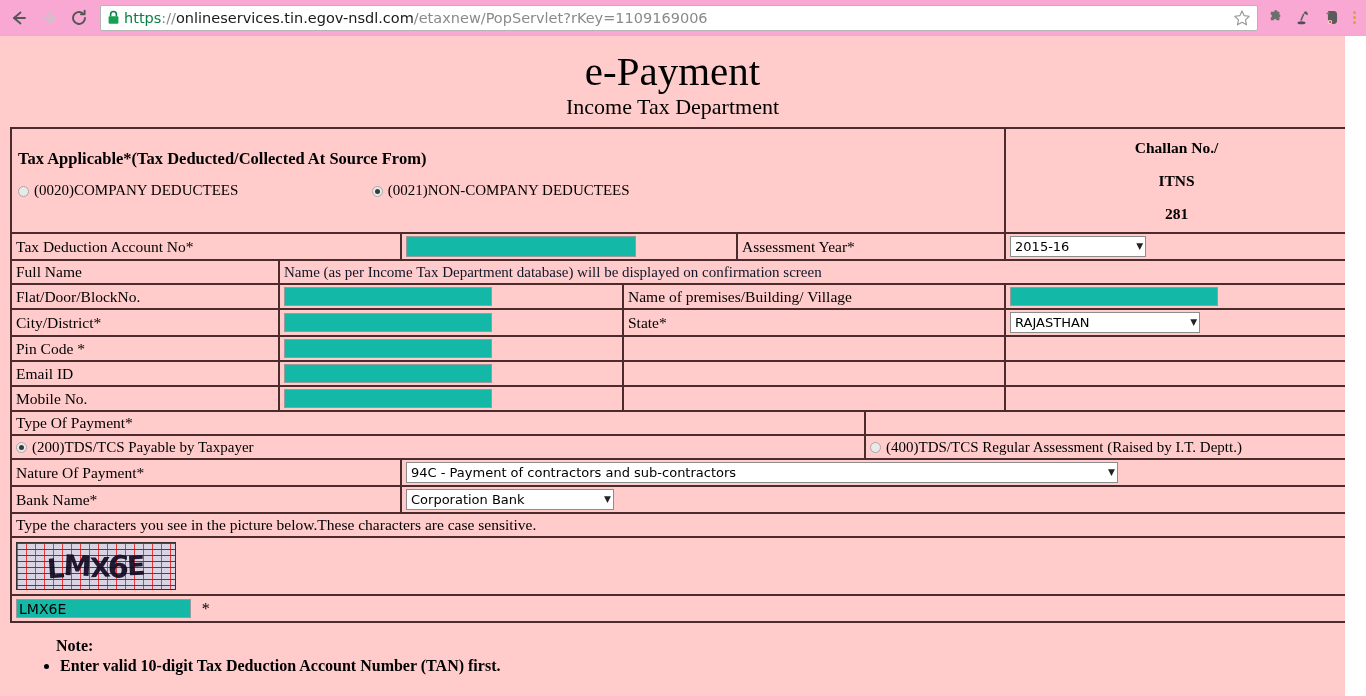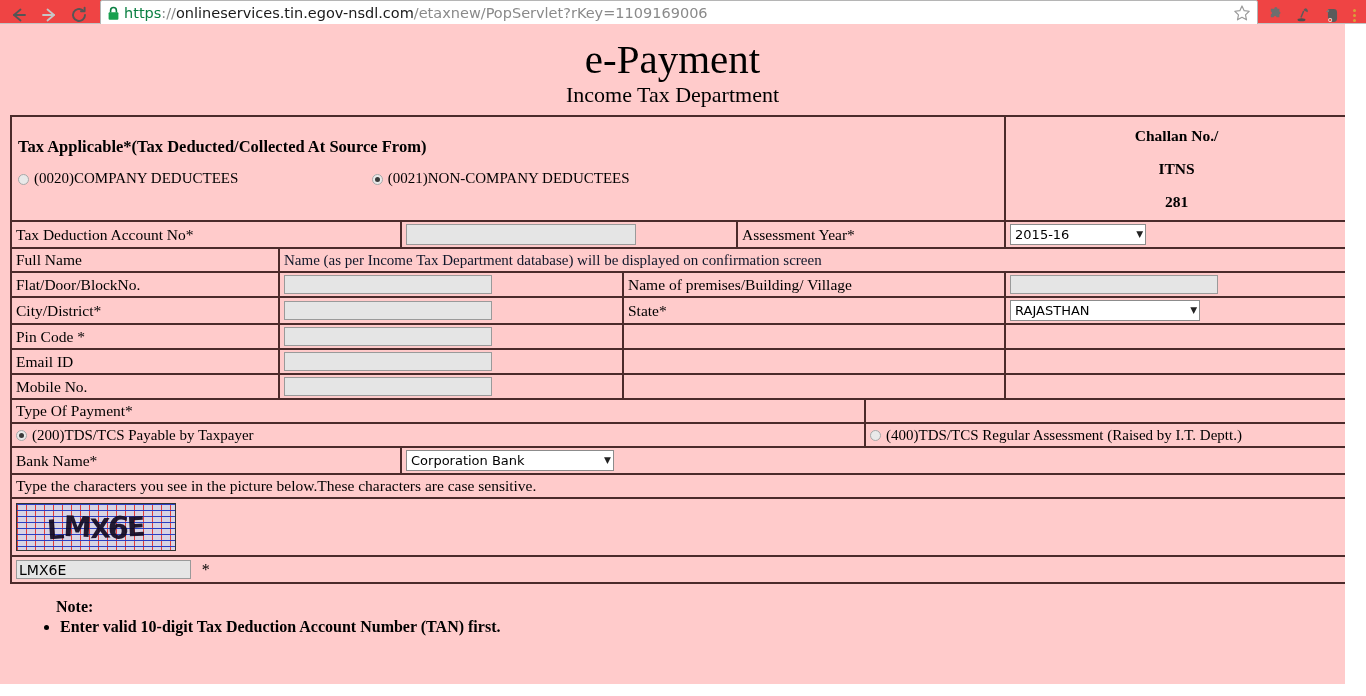--- a/index.html
+++ b/index.html
@@ -10,25 +10,25 @@
     height: 696px;
     overflow: hidden;
   }
   body {
     font-family: "Liberation Serif", serif;
   }
 
   
   .browser-bar {
     position: relative;
-    height: 24px;
-    background: #ef4444;
+    height: 36px;
+    background: #f9a8d4;
     border-bottom: 1px solid #c2c2c2;
     display: flex;
-    align-items: flex-start;
+    align-items: center;
     box-sizing: border-box;
     padding: 0 4px;
   }
   .nav-btn {
     width: 30px;
     height: 30px;
     display: flex;
     align-items: center;
     justify-content: center;
     flex: 0 0 auto;
@@ -141,21 +141,21 @@
     font-size: 15.5px;
     line-height: 33px;
   }
 
   .redinfo { color: #0f172a; font-size: 15px; }
 
   input.txt {
     width: 208px;
     height: 19px;
     border: 1px solid #9a9a9a;
-    background: #e5e5e5;
+    background: #14b8a6;
     font-family: "DejaVu Sans", sans-serif;
     font-size: 13px;
     padding: 0 2px;
     box-sizing: border-box;
     vertical-align: middle;
   }
   input.txt.tan { width: 230px; height: 21px; }
   input.txt.captcha { width: 175px; height: 19px; font-size: 14px; }
   
   .selwrap {
@@ -453,20 +453,29 @@
 
     <tr>
       <td colspan="5">
         <span class="radio on"></span><span class="radio-label">(200)TDS/TCS Payable by Taxpayer</span>
       </td>
       <td colspan="3">
         <span class="radio"></span><span class="radio-label">(400)TDS/TCS Regular Assessment (Raised by I.T. Deptt.)</span>
       </td>
     </tr>
 
+    <tr>
+      <td colspan="2" class="lbl">Nature Of Payment*</td>
+      <td colspan="6">
+        <span class="selwrap nature">
+          <span class="sv">94C - Payment of contractors and sub-contractors</span>
+          <span class="arrow">▼</span>
+        </span>
+      </td>
+    </tr>
 
     <tr>
       <td colspan="2" class="lbl">Bank Name*</td>
       <td colspan="6">
         <span class="selwrap bank">
           <span class="sv">Corporation Bank</span>
           <span class="arrow">▼</span>
         </span>
       </td>
     </tr>

